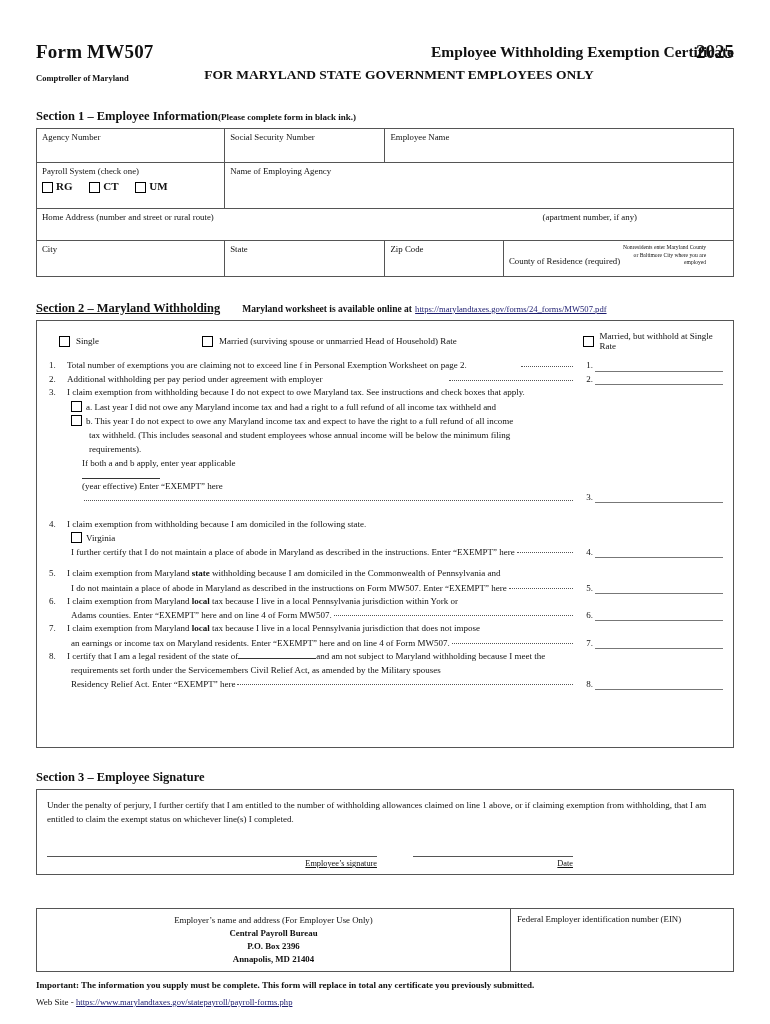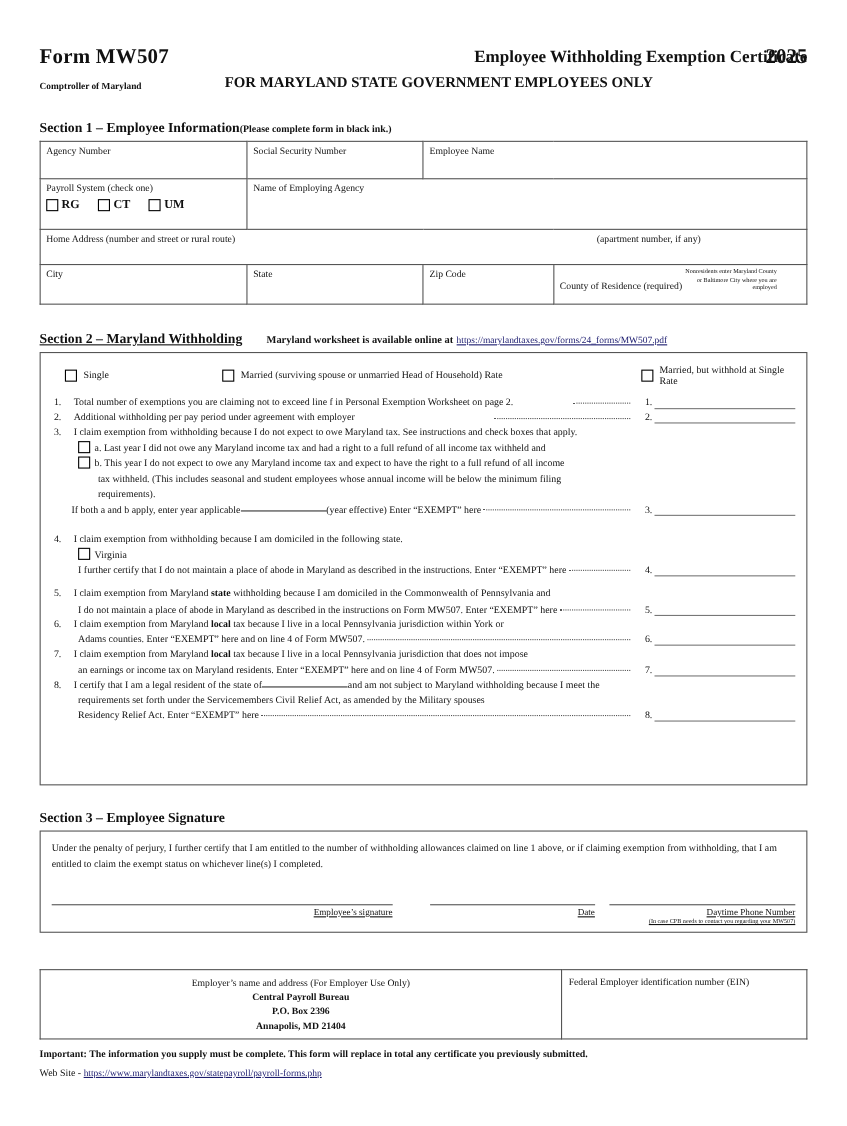--- a/index.html
+++ b/index.html
@@ -234,21 +234,21 @@
       <span class="txt">I claim exemption from withholding because I do not expect to owe Maryland tax. See instructions and check boxes that apply.</span>
     </div>
     <div class="ln-sub">
       <span class="cb-inline"></span><span>a.   Last year I did not owe any Maryland income tax and had a right to a full refund of all income tax withheld and</span>
     </div>
     <div class="ln-sub">
       <span class="cb-inline"></span><span>b.  This year I do not expect to owe any Maryland income tax and expect to have the right to a full refund of all income</span>
     </div>
     <div class="ln-sub" style="margin-left:44px">tax withheld. (This includes seasonal and student employees whose annual income will be below the minimum filing</div>
     <div class="ln-sub" style="margin-left:44px">requirements).</div>
-    <div class="ln-sub row-abs" style="margin-left:20px; padding-right:150px; display:flex;">
+    <div class="ln-sub row-abs" style="margin-left:37px; padding-right:150px; display:flex;flex-direction:column;">
       <span>If both a and b apply, enter year applicable</span>
       <span class="inline-blank w80"></span>
       <span>(year effective)  Enter “EXEMPT” here</span>
       <span class="filler"></span>
       <span class="numtag">3.</span>
       <span class="ansline-abs"></span>
     </div>
 
     <div class="ln" style="margin-top:14px">
       <span class="num">4.</span>
@@ -324,25 +324,20 @@
       <div class="sig-cell" style="width:330px">
         <div class="sig-line"></div>
         <div class="sig-lbl">Employee’s signature</div>
       </div>
       <div style="width:36px"></div>
       <div class="sig-cell" style="width:160px">
         <div class="sig-line"></div>
         <div class="sig-lbl">Date</div>
       </div>
       <div style="width:14px"></div>
-      <div class="sig-cell" style="width:180px">
-        <div class="sig-line"></div>
-        <div class="sig-lbl">Daytime Phone Number</div>
-        <div class="sig-note">(In case CPB needs to contact you regarding your MW507)</div>
-      </div>
     </div>
   </div>
 
   <table class="emp">
     <colgroup>
         <col style="width:68%">
         <col style="width:32%">
       </colgroup>
     <tbody>
         <tr>

